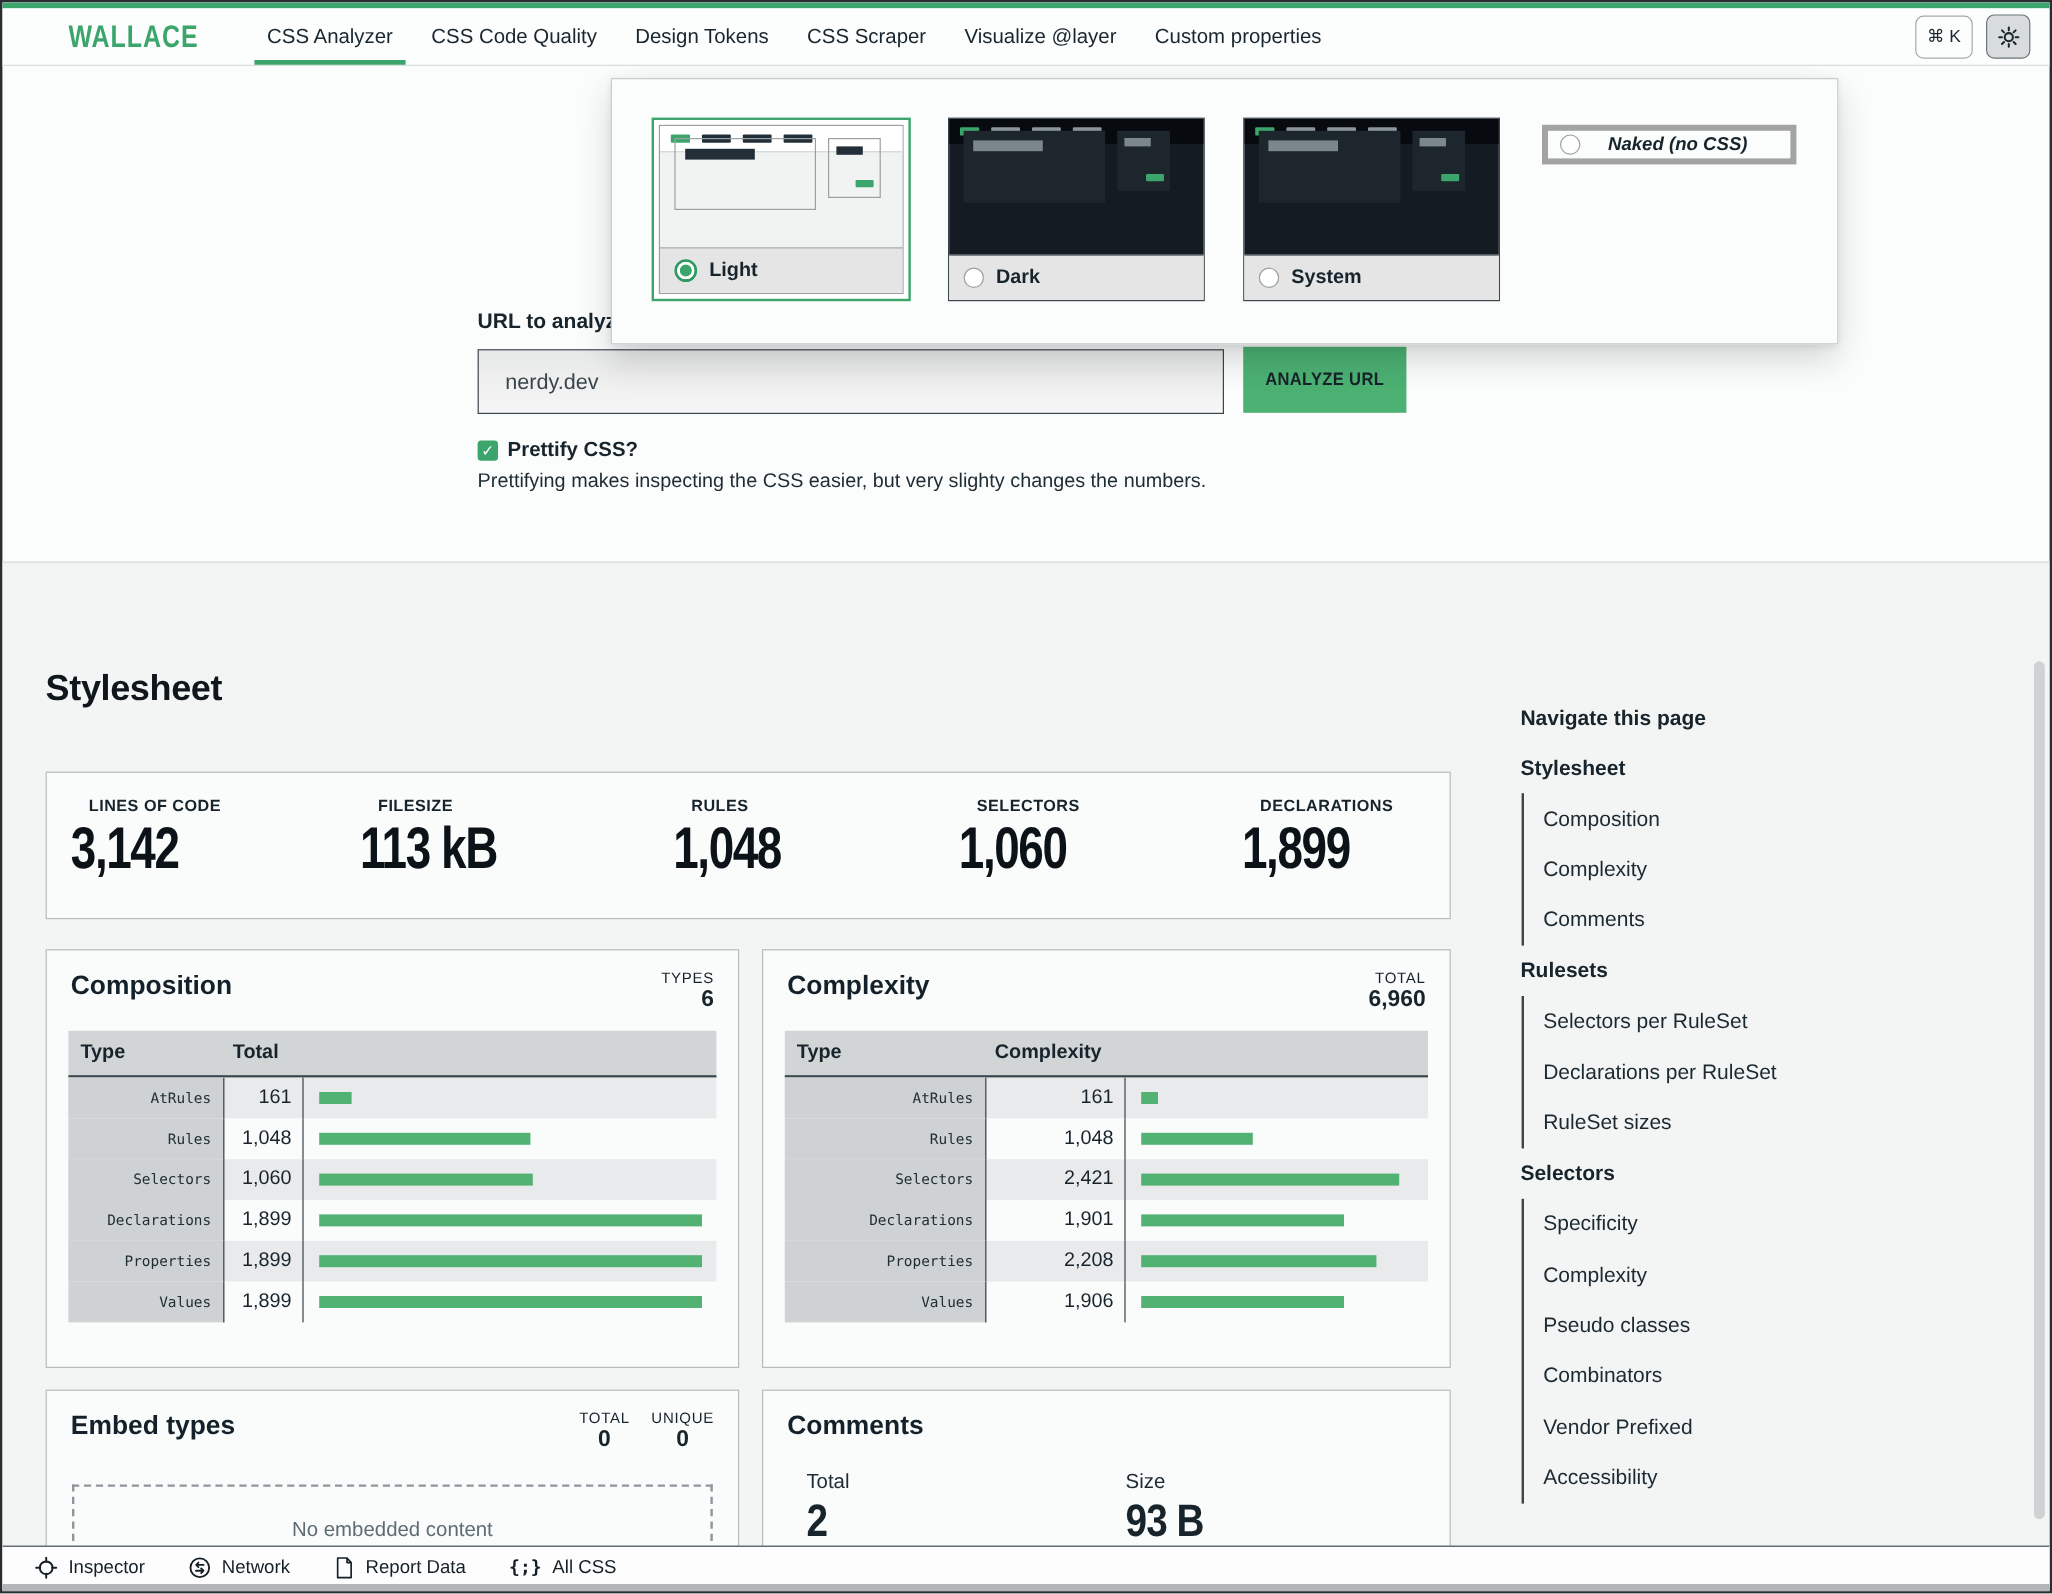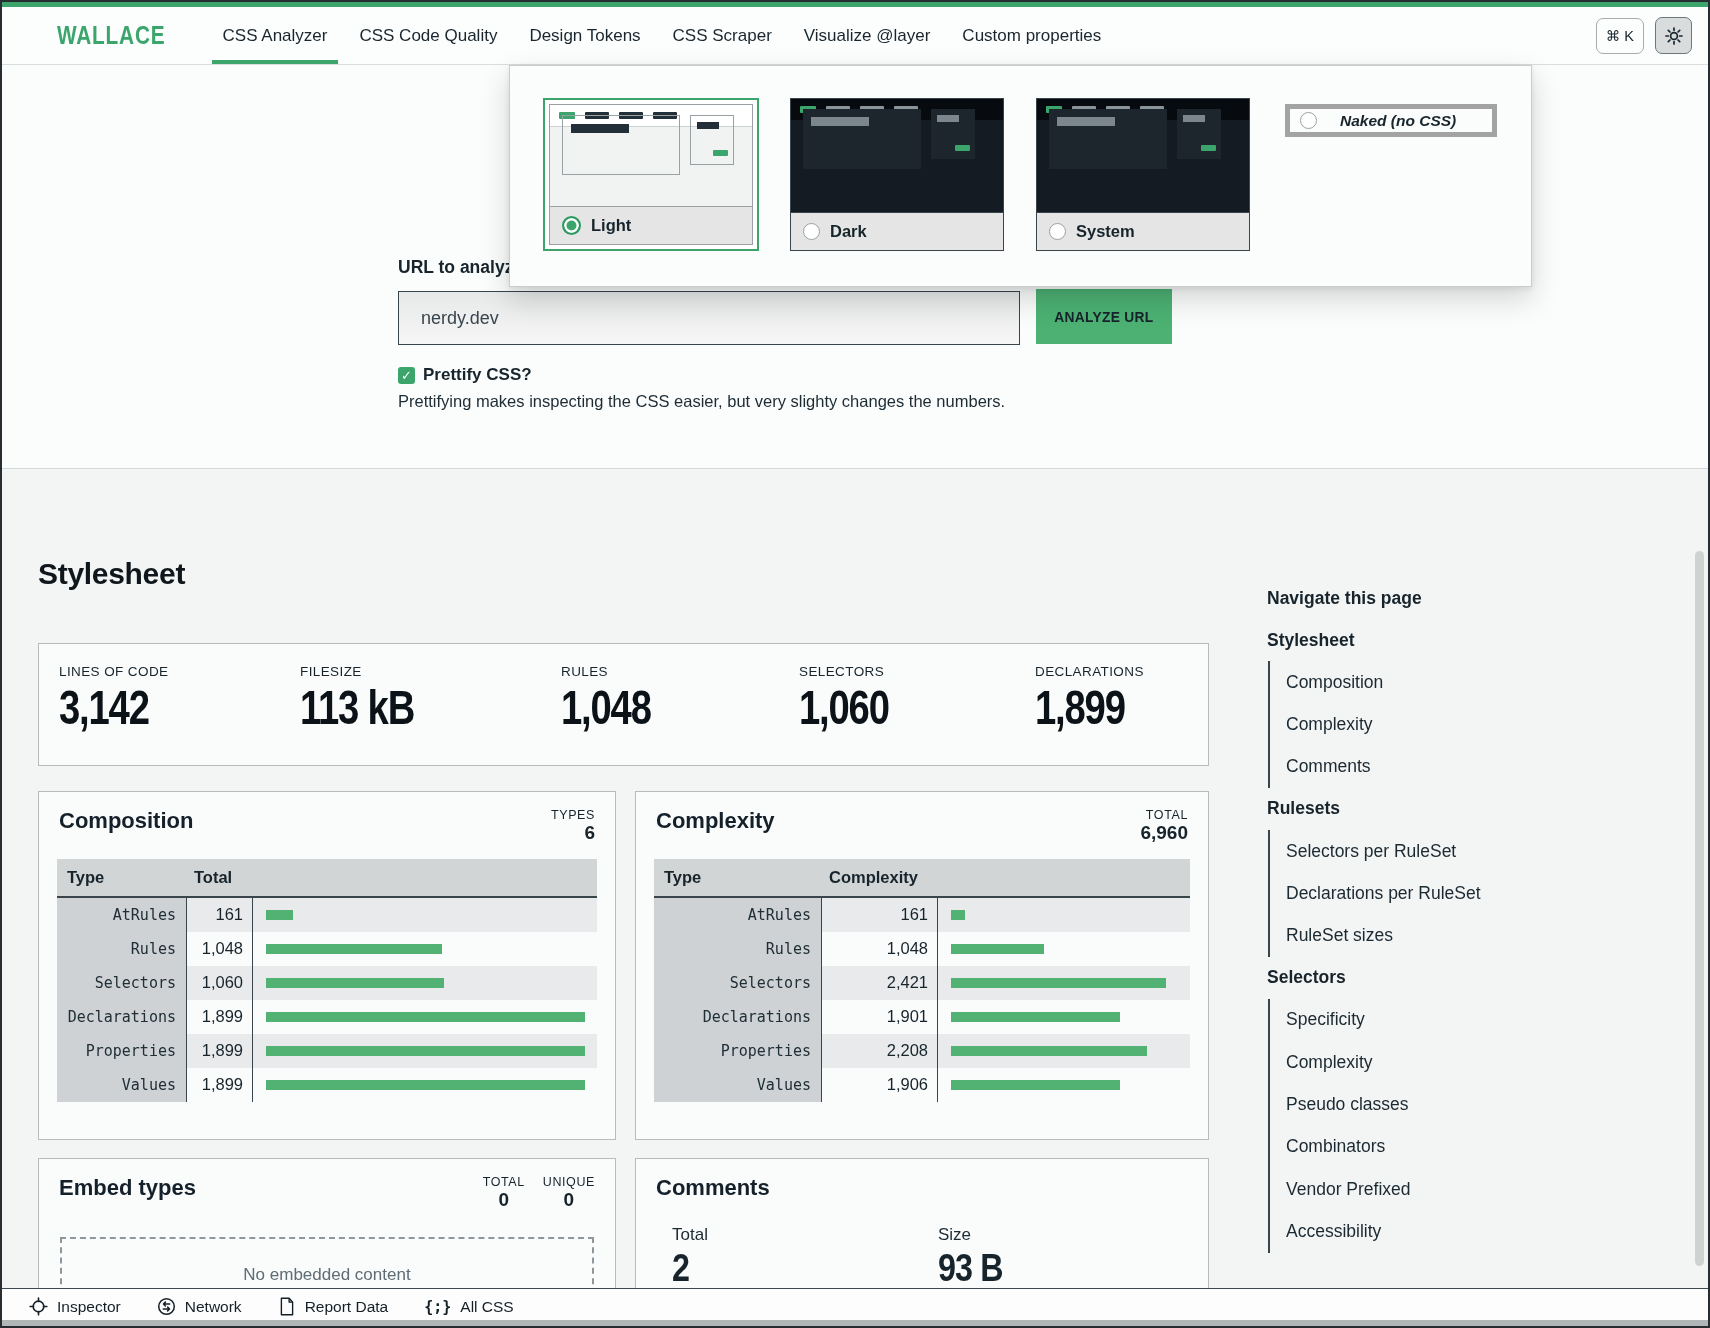--- a/index.html
+++ b/index.html
@@ -1,21 +1,21 @@
 <!DOCTYPE html>
 <html><head>
 <meta charset="utf-8">
 <style>
   html,body{margin:0;padding:0;background:#e8e8e8;}
   body{font-family:"Liberation Sans","DejaVu Sans",sans-serif;color:#17242c;}
   .screen{position:relative;width:1710px;height:1328px;background:#fbfcfc;border:2px solid #272d31;box-sizing:border-box;overflow:hidden;}
 
   
   .top-accent{position:absolute;top:0;left:0;right:0;height:5px;background:#3ba56c;}
-  .app-header{position:absolute;top:5px;left:0;right:0;height:58px;background:#fcfdfd;border-bottom:1px solid #dadddd;display:flex;align-items:center;padding:0 16px 0 55px;box-sizing:border-box;z-index:10;}
+  .app-header{position:absolute;top:5px;left:0;right:0;height:48px;background:#fcfdfd;border-bottom:1px solid #dadddd;display:flex;align-items:center;padding:0 16px 0 55px;box-sizing:border-box;z-index:10;}
   .logo{font-size:26px;font-weight:bold;letter-spacing:1px;color:#3ba56c;transform:scaleX(.8);transform-origin:0 50%;white-space:nowrap;}
   .main-nav{display:flex;height:100%;margin-left:14px;}
   .nav-item{display:flex;align-items:center;padding:0 11px;margin:0 5px;font-size:17px;color:#19262e;cursor:pointer;white-space:nowrap;}
   .nav-item.active{box-shadow:inset 0 -4px 0 #3ba56c;}
   .header-right{margin-left:auto;display:flex;align-items:center;gap:11px;}
   .kbd-btn{height:36px;min-width:44px;padding:0 9px;border:1px solid #a6abae;border-radius:7px;background:#fcfdfd;font-size:14.5px;display:flex;align-items:center;justify-content:center;color:#19262e;}
   .theme-btn{height:37px;width:37px;border:1px solid #6d767b;border-radius:7px;background:#d8dcdc;display:flex;align-items:center;justify-content:center;color:#19262e;}
   .theme-btn svg{display:block;}
 
   
@@ -61,21 +61,21 @@
   .prettify-row{position:absolute;left:396px;top:363px;display:flex;align-items:center;gap:8px;z-index:1;}
   .checkbox{width:17px;height:17px;background:#3ba56c;border-radius:3px;display:flex;align-items:center;justify-content:center;color:#fff;font-size:13px;font-weight:bold;}
   .checkbox::after{content:"✓";line-height:1;}
   .prettify-label{font-size:17px;font-weight:bold;}
   .prettify-hint{position:absolute;left:396px;top:390px;font-size:16.5px;color:#1d2b33;}
 
   
   .results{position:absolute;top:466px;left:0;right:0;bottom:6px;background:#f3f4f4;border-top:1px solid #d6d9d9;overflow:hidden;}
   .section-heading{position:absolute;left:36px;top:68px;font-size:30px;font-weight:bold;letter-spacing:-.3px;color:#0f171c;}
   .stats-panel{position:absolute;left:36px;top:174px;width:1171px;height:123px;box-sizing:border-box;background:#fafbfb;border:1px solid #b7bbbd;display:grid;grid-template-columns:241px 261px 238px 236px 1fr;padding:20px 0 0 20px;}
-  .stat-label{font-size:13.5px;font-weight:normal;letter-spacing:.4px;color:#17242c;}
+  .stat-label{font-size:13.5px;font-weight:bold;letter-spacing:.4px;color:#17242c;margin-left:15px;}
   .stat-value{font-size:49px;font-weight:bold;letter-spacing:-1.5px;line-height:1.15;color:#0c1318;display:inline-block;transform:scaleX(.78);transform-origin:0 50%;white-space:nowrap;}
 
   .panel{position:absolute;background:#fafbfb;border:1px solid #b7bbbd;box-sizing:border-box;}
   .panel.composition{left:36px;top:322px;width:578px;height:349px;}
   .panel.complexity{left:633px;top:322px;width:574px;height:349px;}
   .panel.embed{left:36px;top:689px;width:578px;height:200px;}
   .panel.comments{left:633px;top:689px;width:574px;height:200px;}
   .panel-head{display:flex;justify-content:space-between;align-items:flex-start;padding:16px 20px 0 20px;}
   .panel-title{font-size:22px;font-weight:600;color:#14212a;}
   .panel-meta{text-align:right;}
@@ -86,21 +86,21 @@
 
   .data-table{margin:15px 18px 0 18px;}
   .t-head,.tr{display:grid;align-items:center;}
   .cols-a{grid-template-columns:130px 66px 1fr;}
   .cols-b{grid-template-columns:168px 116px 1fr;}
   .t-head{height:39px;background:#d2d5d6;border-bottom:2px solid #39444b;font-weight:bold;font-size:16.5px;box-sizing:border-box;}
   .th-type{padding-left:10px;}
   .th-value{padding-left:7px;}
   .tr{height:34px;font-size:16.5px;}
   .tr:nth-child(even){background:#e8eaeb;}
-  .td-type{font-family:"DejaVu Sans Mono","Liberation Mono",monospace;font-size:15px;color:#202e36;background:#ced2d4;border-right:1.5px solid #39444b;height:100%;display:flex;align-items:center;justify-content:flex-end;padding-right:10px;box-sizing:border-box;}
+  .td-type{font-family:"DejaVu Sans Mono","Liberation Mono",monospace;font-size:12px;color:#202e36;background:#ced2d4;border-right:1.5px solid #39444b;height:100%;display:flex;align-items:center;justify-content:flex-end;padding-right:10px;box-sizing:border-box;}
   .td-value{border-right:1.5px solid #39444b;height:100%;display:flex;align-items:center;justify-content:flex-end;padding-right:9px;box-sizing:border-box;}
   .td-bar{height:100%;display:flex;align-items:center;padding-left:13px;box-sizing:border-box;}
   .composition .td-bar{padding-right:12px;}
   .complexity .td-bar{padding-right:24px;}
   .bar{height:10px;background:#52b274;}
 
   .dashed-box{position:absolute;left:21px;right:21px;top:78px;height:150px;border:2px dashed #8d979d;box-sizing:border-box;text-align:center;}
   .dashed-box .empty-msg{margin-top:26px;font-size:17px;color:#5e6d74;}
   .comments-body{display:grid;grid-template-columns:1fr 1fr;padding:24px 20px 0 20px;}
   .cb-col{padding-left:16px;}

